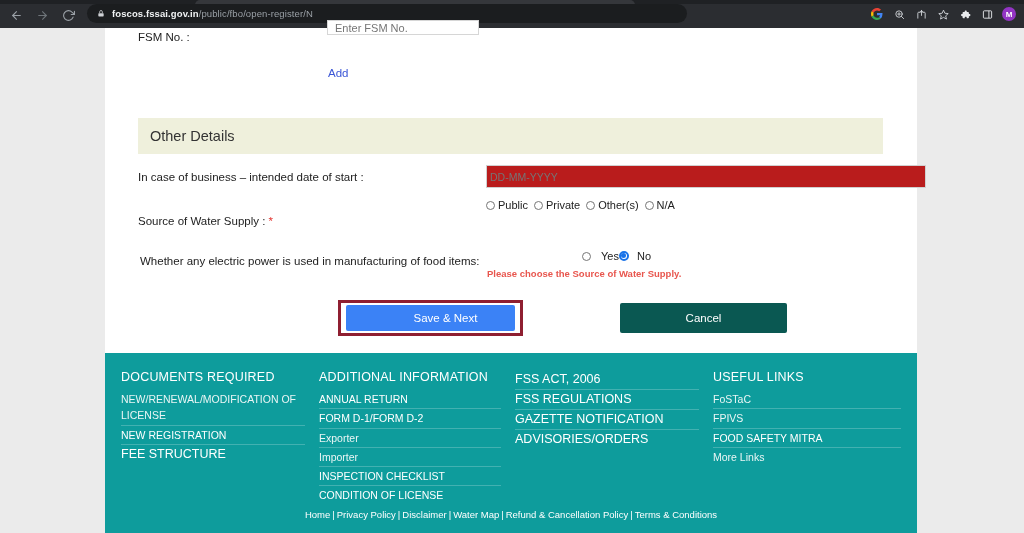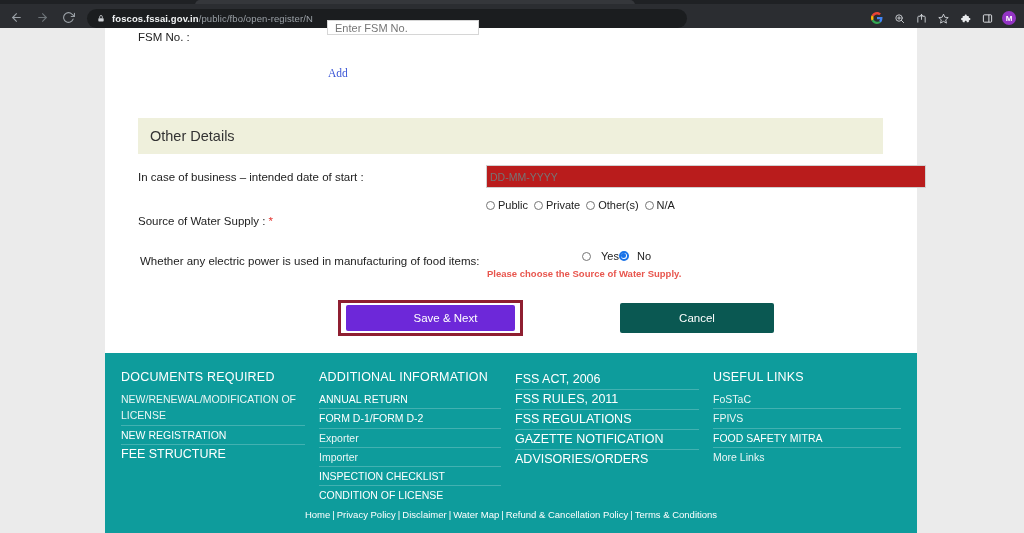--- a/index.html
+++ b/index.html
@@ -20,21 +20,21 @@
     position: absolute; top: 0; left: 0; width: 1024px; height: 5px;
     background: #1f2124;
   }
   #tab-shape {
     position: absolute; top: 0; left: 195px; width: 440px; height: 5px;
     background: #35373b; border-radius: 6px 6px 0 0;
   }
   #toolbar {
     position: absolute; top: 4px; left: 0; width: 1024px; height: 24px;
     background: #2b2d31;
-    display: flex; align-items: flex-end;
+    display: flex; align-items: flex-start;
   }
   .nav-btn {
     width: 26px; height: 22px; display: flex;
     align-items: center; justify-content: center;
     color: #9aa0a6; font-size: 13px; line-height: 1;
   }
   .nav-btn.first { margin-left: 3px; }
   .nav-btn svg { display: block; }
   #omnibox {
     margin-left: 6px;
@@ -84,21 +84,21 @@
   #fsm-row { position: absolute; top: 3px; left: 33px; }
   #fsm-input {
     position: absolute; top: -8px; left: 222px;
     width: 152px; height: 15px;
     border: 1px solid #d6d6d6; background: #fff;
     font-size: 11px; color: #a9a9a9;
     padding: 0 7px; font-family: "Liberation Sans", sans-serif;
   }
   #add-link {
     position: absolute; top: 39px; left: 223px;
-    font-size: 11.5px; color: #3b56d6; cursor: pointer; font-family: Liberation Serif, serif;
+    font-size: 11.5px; color: #3b56d6; cursor: pointer;
   }
 
   #other-details-bar {
     position: absolute; top: 90px; left: 33px;
     width: 745px; height: 36px;
     background: #eff0dc;
     display: flex; align-items: center;
     padding-left: 12px;
   }
   #other-details-title { font-size: 14.5px; color: #333; }
@@ -156,30 +156,30 @@
   #btn-row { position: absolute; top: 272px; left: 233px; }
   #save-highlight {
     position: absolute; top: 0; left: 0;
     width: 185px; height: 36px;
     border: 3px solid #8f1f31;
     background: #fff;
     display: flex; align-items: center; justify-content: center;
   }
   #save-btn {
     width: 169px; height: 26px;
-    background: #6d28d9; color: #fff;
+    background: #3b82f6; color: #fff;
     font-size: 11.5px; border: none;
     border-radius: 2px;
     font-family: "Liberation Sans", sans-serif;
     cursor: pointer;
     padding-left: 30px;
   }
   #cancel-btn {
     position: absolute; top: 3px; left: 282px;
-    width: 154px; height: 30px;
+    width: 167px; height: 30px;
     background: #0a5852; color: #fff;
     font-size: 11.5px; border: none;
     border-radius: 2px;
     font-family: "Liberation Sans", sans-serif;
     cursor: pointer;
   }
 
   
   #footer {
     position: absolute; top: 325px; left: 0;
@@ -380,21 +380,20 @@
         <a class="flink mid">ANNUAL RETURN</a>
         <a class="flink mid">FORM D-1/FORM D-2</a>
         <a class="flink sent">Exporter</a>
         <a class="flink sent">Importer</a>
         <a class="flink mid">INSPECTION CHECKLIST</a>
         <a class="flink mid nb">CONDITION OF LICENSE</a>
       </div>
 
       <div class="fcol c3">
         <a class="flink big">FSS ACT, 2006</a>
-        <a class="flink big">FSS RULES, 2011</a>
         <a class="flink big">FSS REGULATIONS</a>
         <a class="flink big">GAZETTE NOTIFICATION</a>
         <a class="flink big nb">ADVISORIES/ORDERS</a>
       </div>
 
       <div class="fcol c4">
         <div class="fhead">USEFUL LINKS</div>
         <a class="flink sent">FoSTaC</a>
         <a class="flink sent">FPIVS</a>
         <a class="flink mid">FOOD SAFETY MITRA</a>

